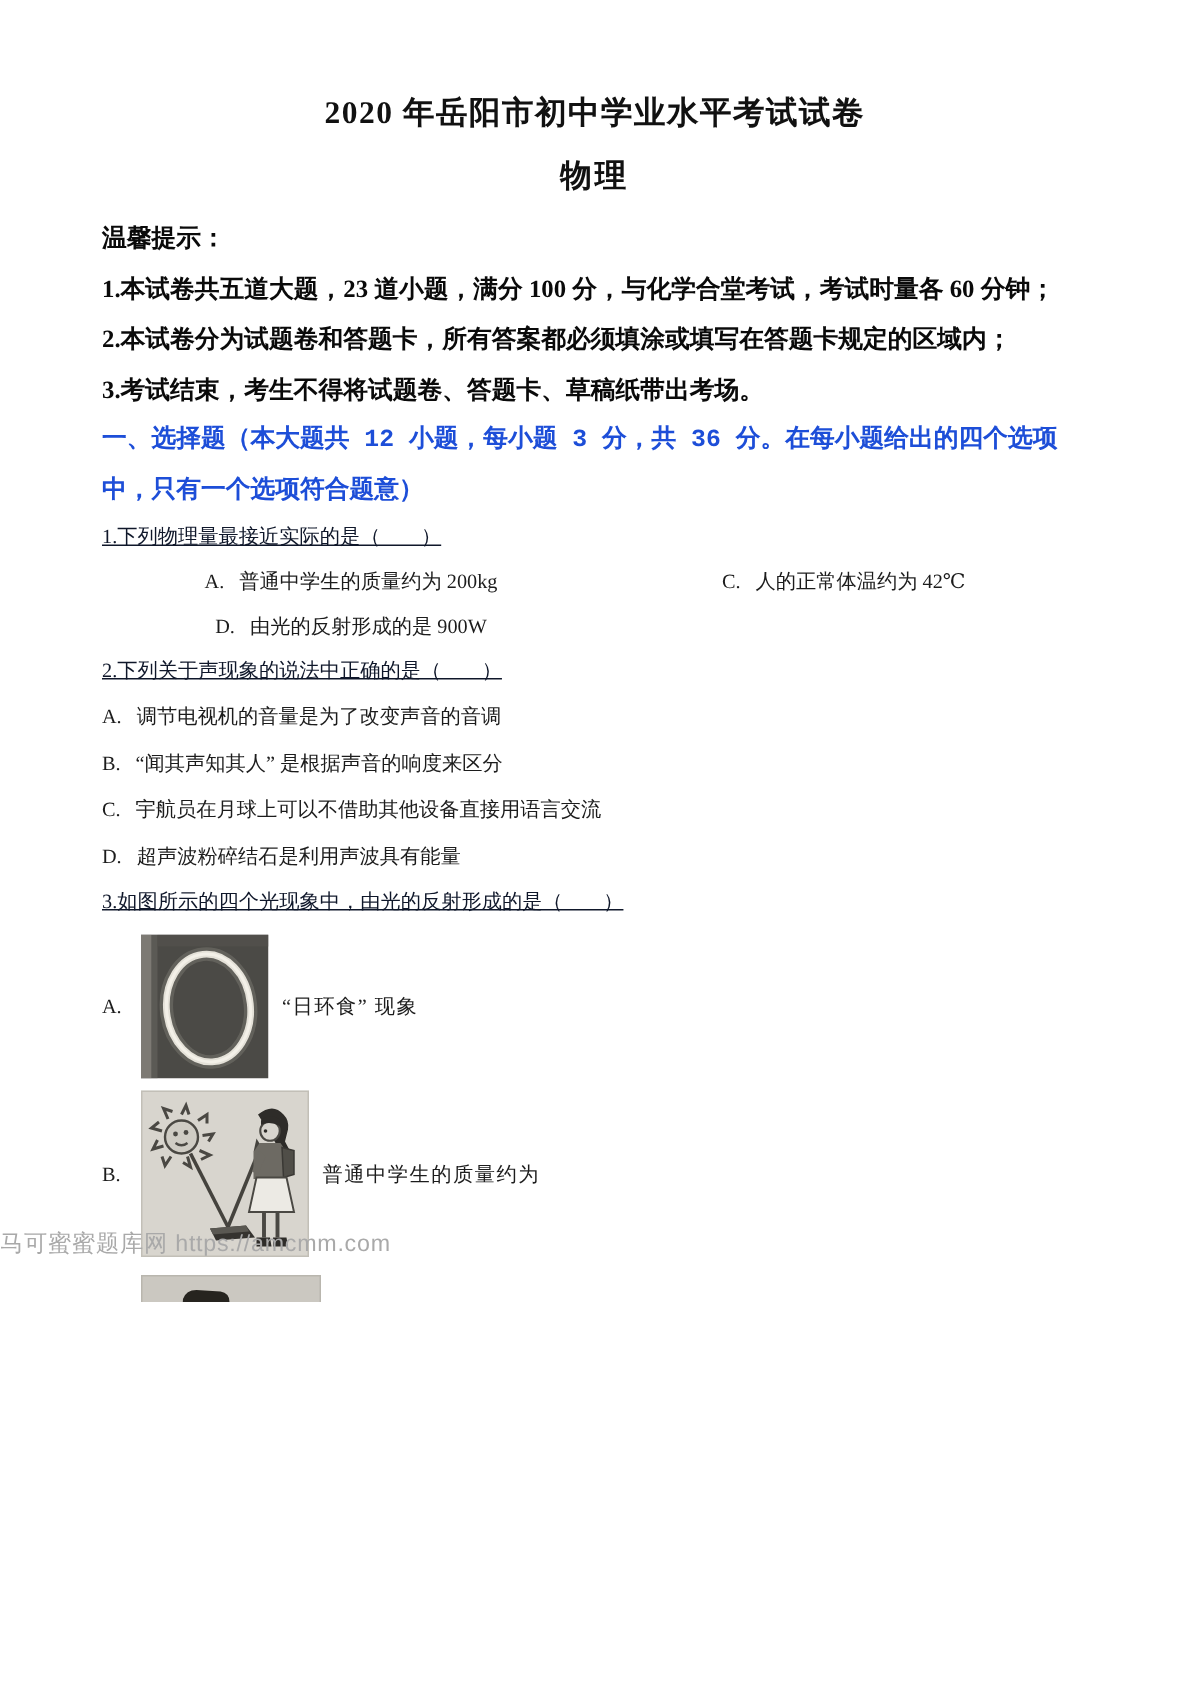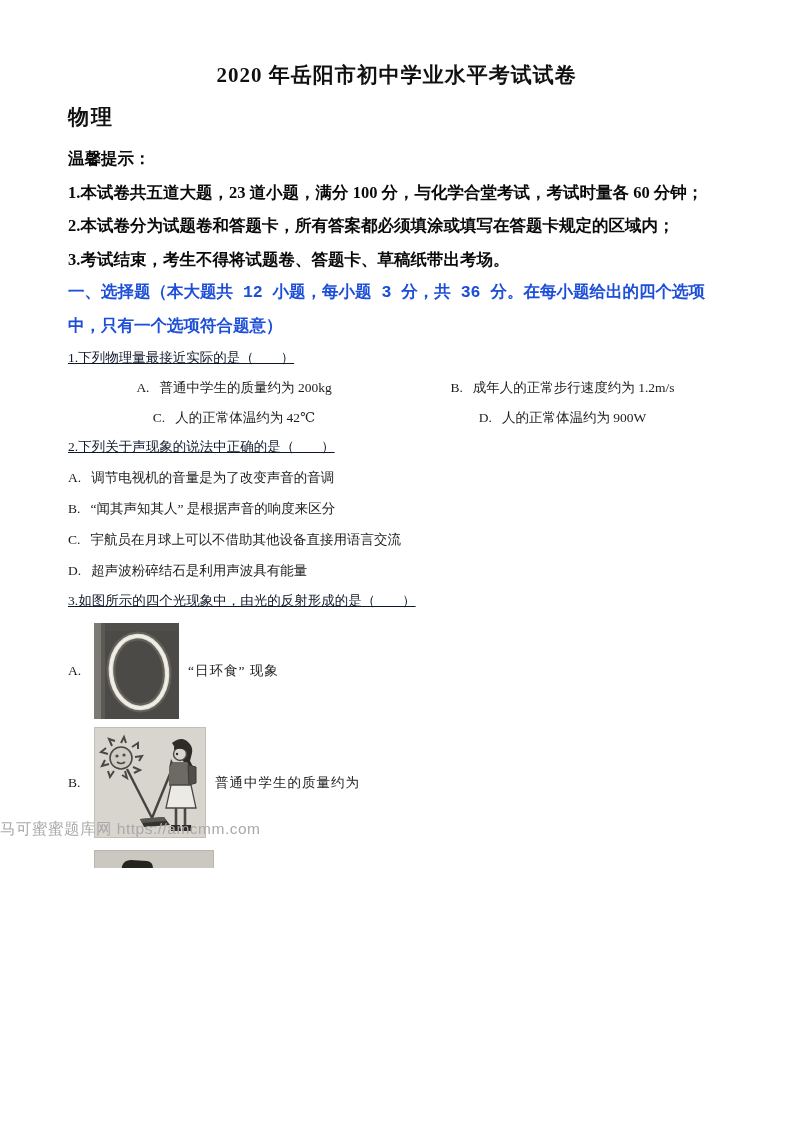--- a/index.html
+++ b/index.html
@@ -17,21 +17,21 @@
   .content { padding: 60px 68px 0 68px; }
 
   .title {
     text-align: center;
     font-size: 21px;
     font-weight: bold;
     letter-spacing: 1px;
     line-height: 30px;
   }
   .subtitle {
-    text-align: left;
+    text-align: center;
     font-size: 21px;
     font-weight: bold;
     letter-spacing: 2px;
     line-height: 30px;
     margin-top: 12px;
   }
 
   .notice-block { margin-top: 10px; }
   .b-line {
     font-size: 16.5px;
@@ -107,27 +107,24 @@
 
     <div class="section-heading">一、选择题（本大题共 12 小题，每小题 3 分，共 36 分。在每小题给出的四个选项中，只有一个选项符合题意）</div>
 
     <div>
       <div class="q-stem">1.下列物理量最接近实际的是（　　）</div>
       <div class="q1-grid">
         <div>
           <span class="opt-label">A.</span><span class="opt-text">普通中学生的质量约为 200kg</span>
         </div>
         <div>
-          <span class="opt-label">B.</span><span class="opt-text">成年人的正常步行速度约为 1.2m/s</span>
-        </div>
-        <div>
           <span class="opt-label">C.</span><span class="opt-text">人的正常体温约为 42℃</span>
         </div>
         <div>
-          <span class="opt-label">D.</span><span class="opt-text">人的正常体温约为 900W</span>
+          <span class="opt-label">D.</span><span class="opt-text">由光的反射形成的是 900W</span>
         </div>
       </div>
     </div>
 
     <div>
       <div class="q-stem">2.下列关于声现象的说法中正确的是（　　）</div>
       <div class="q2-list">
         <div>
           <span class="opt-label">A.</span><span class="opt-text">调节电视机的音量是为了改变声音的音调</span>
         </div>

